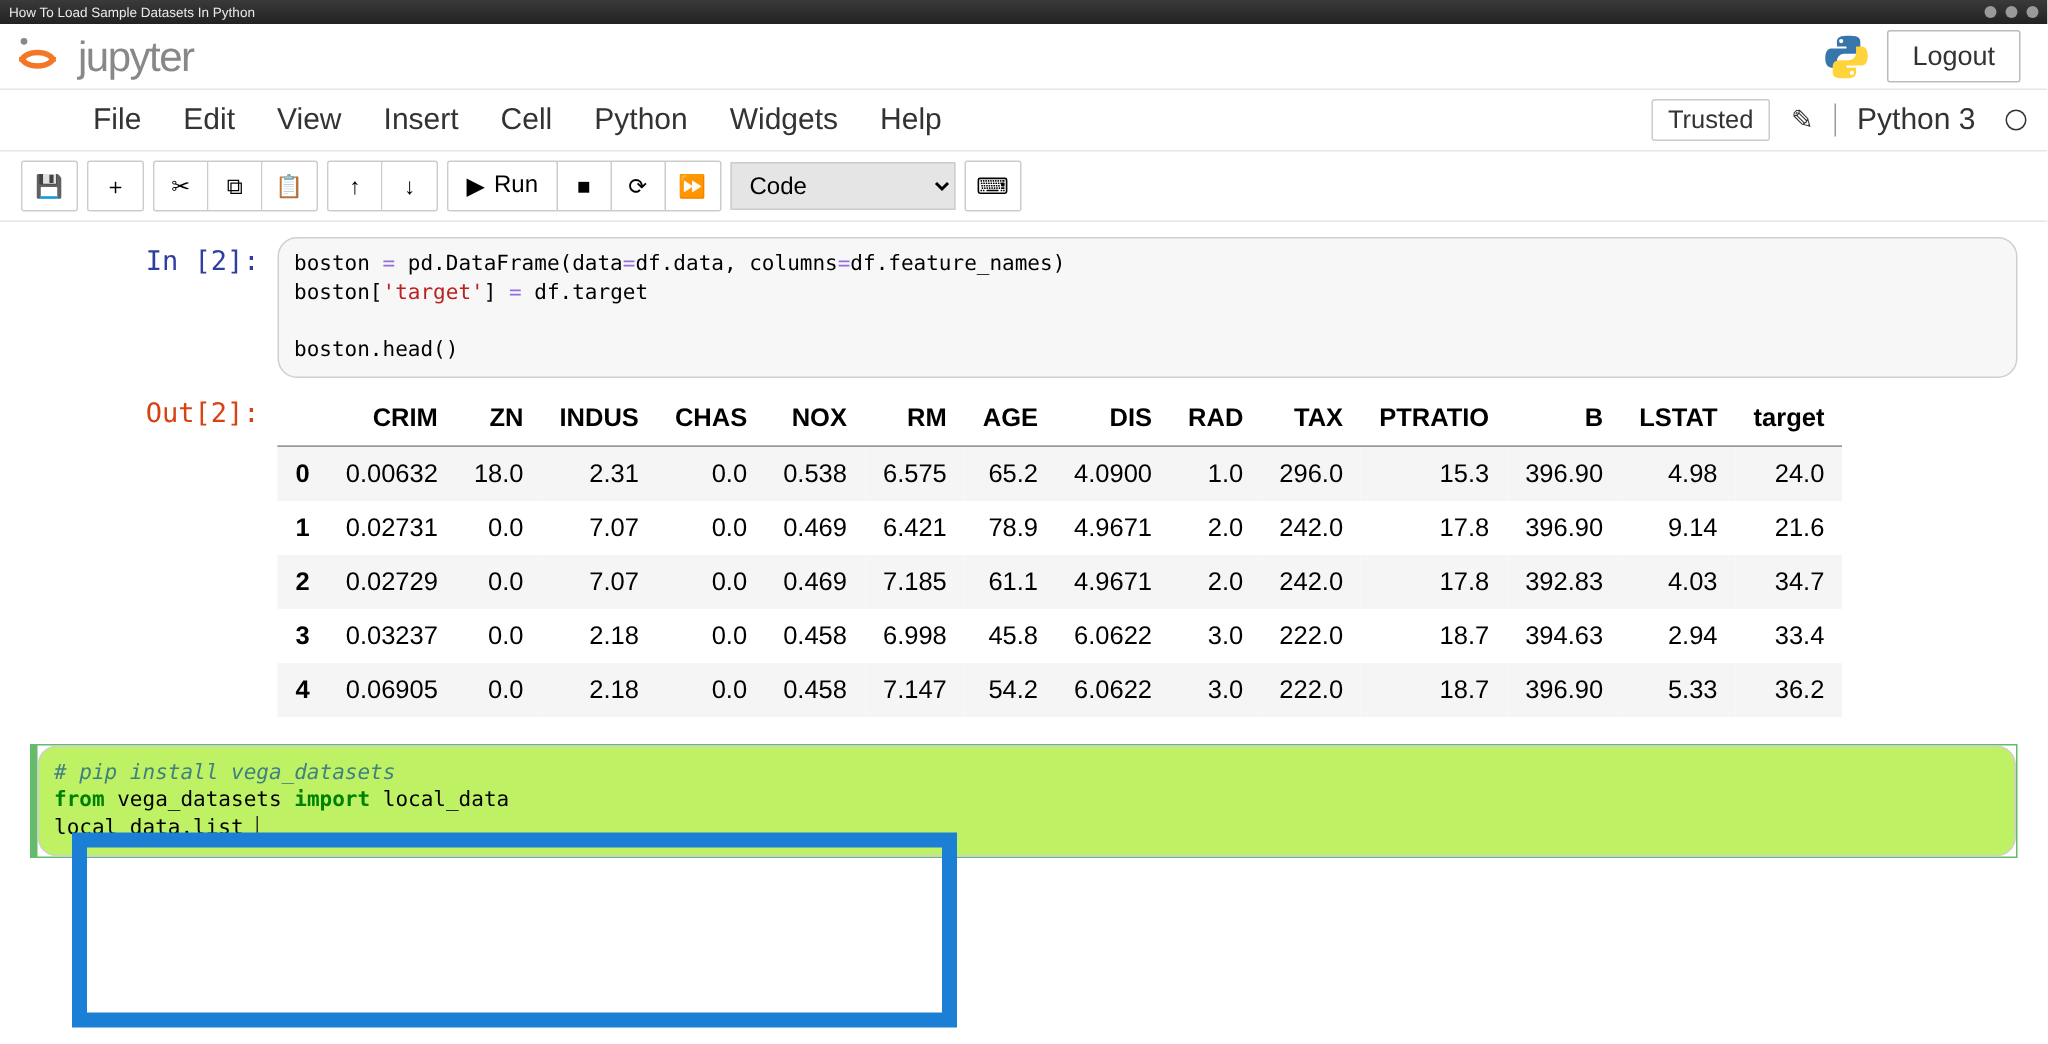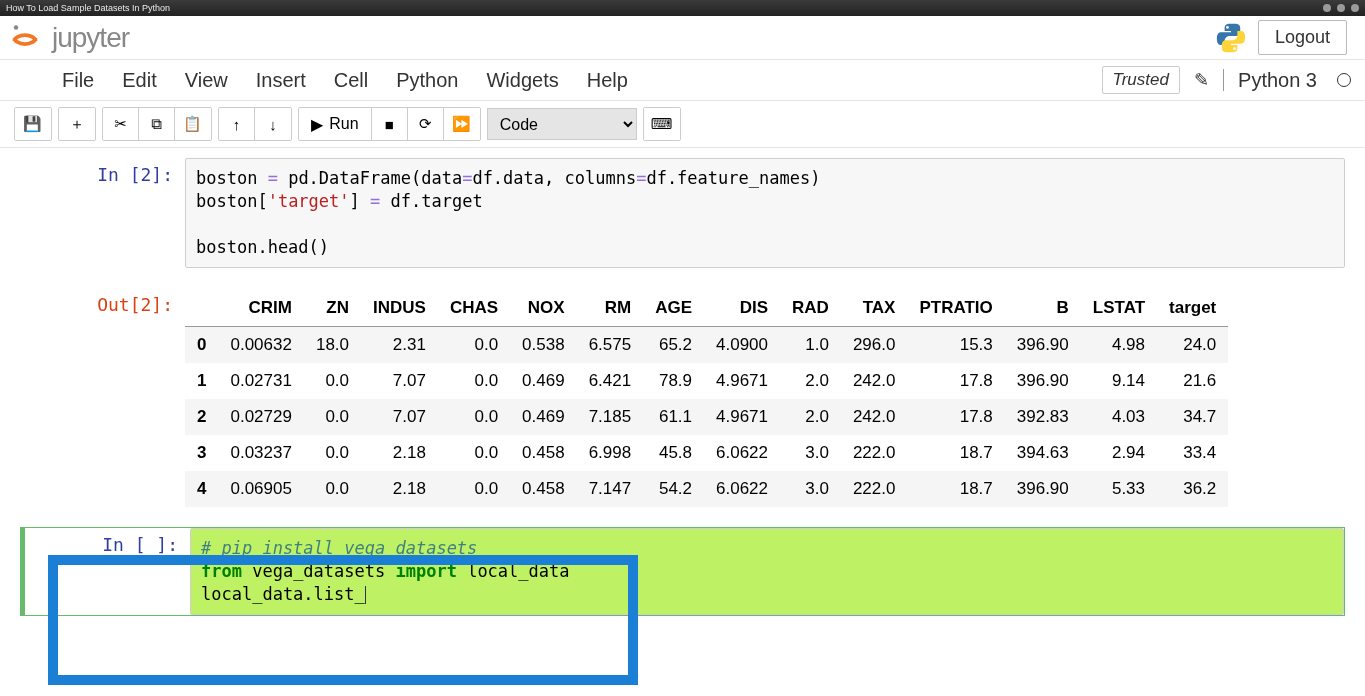--- a/index.html
+++ b/index.html
@@ -12,38 +12,38 @@
 .header-left { display: flex; align-items: center; gap: 12px; }
 .logo { display: flex; align-items: center; gap: 12px; font-size: 28px; color: #888; letter-spacing: -1px; }
 .logo-swirl { width: 30px; height: 30px; }
 .title-area { font-size: 26px; color: #555; }
 .header-right { display: flex; align-items: center; gap: 10px; }
 .logout-btn { border: 1px solid #bbb; background: #fff; padding: 6px 16px; font-size: 18px; color: #333; cursor: pointer; border-radius: 2px; }
 .menubar { display: flex; align-items: center; justify-content: space-between; padding: 6px 14px; border-bottom: 1px solid #e6e6e6; }
 .menus { display: flex; gap: 28px; margin-left: 48px; }
 .menu-item { font-size: 20px; color: #333; cursor: pointer; }
 .menu-right { display: flex; align-items: center; gap: 14px; }
-.trusted { border: 1px solid #ccc; padding: 3px 10px; font-size: 17px; color: #333; border-radius: 2px; font-style: italic; }
+.trusted { border: 1px solid #ccc; padding: 3px 10px; font-size: 17px; color: #333; border-radius: 2px; }
 .pencil { font-size: 18px; color: #333; cursor: pointer; }
 .divider { width: 1px; height: 22px; background: #999; }
 .kernel-name { font-size: 20px; color: #333; }
 .kernel-circle { width: 14px; height: 14px; border: 1.5px solid #333; border-radius: 50%; display: inline-block; margin-left: 6px; }
 .toolbar { display: flex; align-items: center; gap: 6px; padding: 6px 14px; border-bottom: 1px solid #e6e6e6; }
 .tb-group { display: flex; border: 1px solid #ccc; border-radius: 2px; overflow: hidden; }
 .tb-btn { width: 36px; height: 32px; background: #fff; border: none; border-right: 1px solid #ccc; display: flex; align-items: center; justify-content: center; cursor: pointer; font-size: 15px; }
 .tb-btn:last-child { border-right: none; }
 .tb-run { padding: 0 12px; width: auto; gap: 6px; font-size: 16px; }
 .celltype { border: 1px solid #ccc; height: 32px; width: 150px; padding: 0 8px; font-size: 16px; background: #e5e5e5; }
 .notebook-area { padding: 10px 20px 0 20px; height: calc(100% - 160px); overflow: hidden; }
-.cell { display: flex; margin-bottom: 20px; }
+.cell { display: flex; margin-bottom: 7px; }
 .prompt { width: 165px; text-align: right; padding-right: 12px; padding-top: 6px; font-family: "SFMono-Regular", Consolas, monospace; font-size: 18px; flex-shrink: 0; }
 .prompt-in { color: #303F9F; }
 .prompt-out { color: #D84315; }
 .cell-body { flex: 1; }
-.code-box { border: 1px solid #cfcfcf; background: #f7f7f7; padding: 8px 10px; font-family: "SFMono-Regular", Consolas, monospace; font-size: 17px; line-height: 1.35; white-space: pre; color: #000; border-radius: 2px; }
+.code-box { border: 1px solid #cfcfcf; background: #f7f7f7; padding: 8px 10px; font-family: "SFMono-Regular", Consolas, monospace; font-size: 14px; line-height: 1.35; white-space: pre; color: #000; border-radius: 13px; }
 .code-box .kw { color: #008000; font-weight: bold; }
 .code-box .op { color: #9370DB; }
 .code-box .str { color: #BA2121; }
 .code-box .comment { color: #408080; font-style: italic; }
 .output-table { border-collapse: collapse; font-size: 17px; margin-top: 2px; }
 .output-table th { text-align: right; padding: 8px 12px; border-bottom: 1px solid #999; font-weight: bold; }
 .output-table td { text-align: right; padding: 8px 12px; }
 .output-table tr:nth-child(odd) td { background: #f5f5f5; }
 .output-table .rowidx { font-weight: bold; }
 .selected-cell-wrap { border: 1px solid #66bb6a; border-left: 5px solid #66bb6a; padding: 0; margin-top: 18px; position: relative; }
@@ -256,21 +256,20 @@
               <td>5.33</td>
               <td>36.2</td>
             </tr>
           </tbody>
       </table>
     </div>
   </div>
 
   <div class="selected-cell-wrap">
     <div class="cell" style="margin-bottom:0;">
-      <div class="prompt prompt-in">In [ ]:</div>
       <div class="cell-body">
         <div class="code-box"><span class="comment"># pip install vega_datasets</span>
 <span class="kw">from</span><span> vega_datasets </span><span class="kw">import</span><span> local_data</span>
 <span>local_data.list_</span><span class="cursor-line"></span></div>
       </div>
     </div>
   </div>
 
 </div>
 

